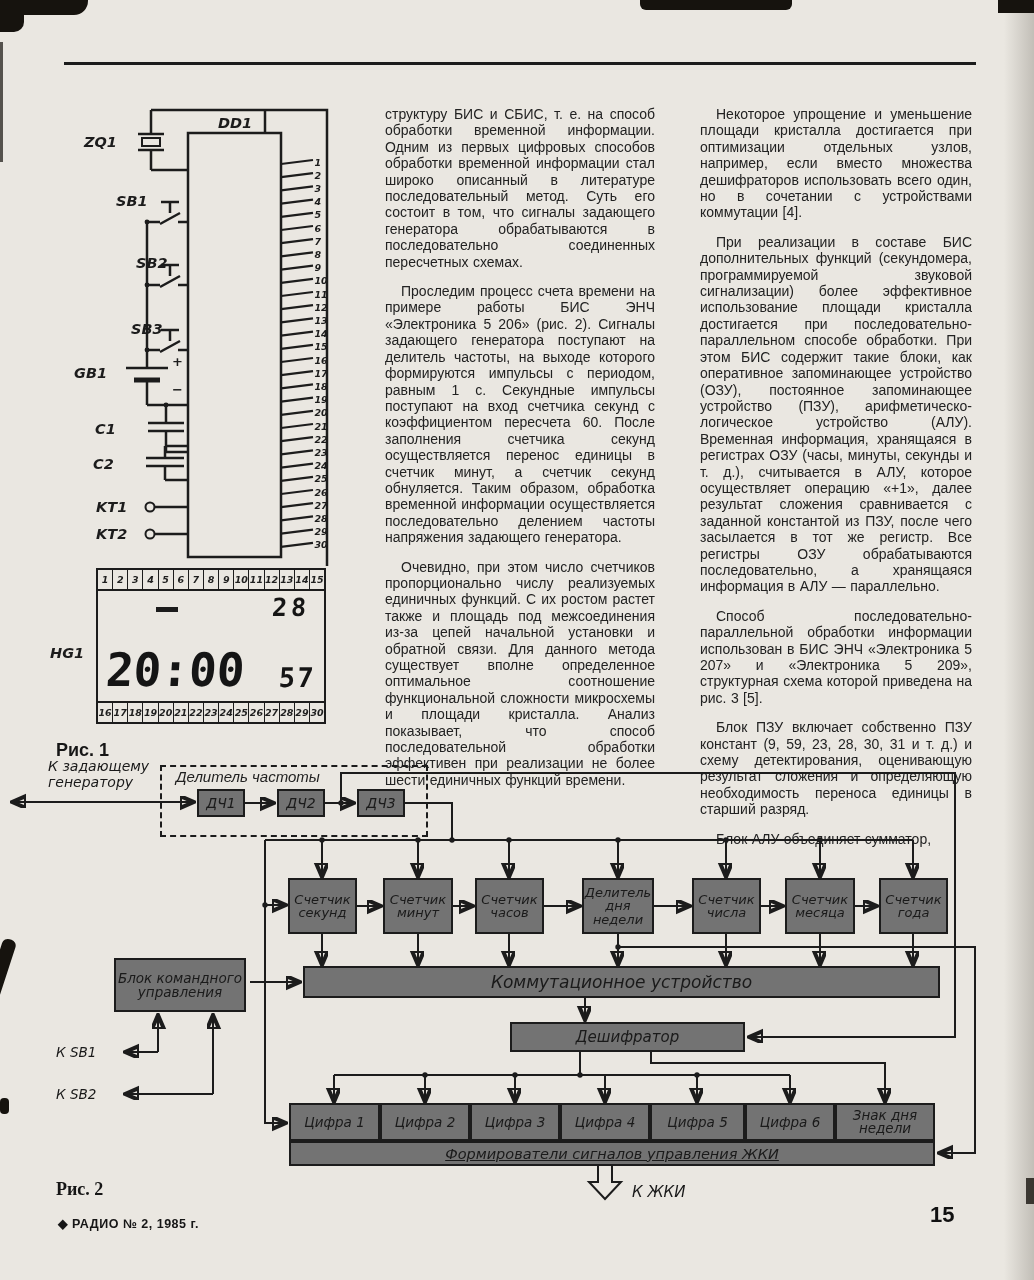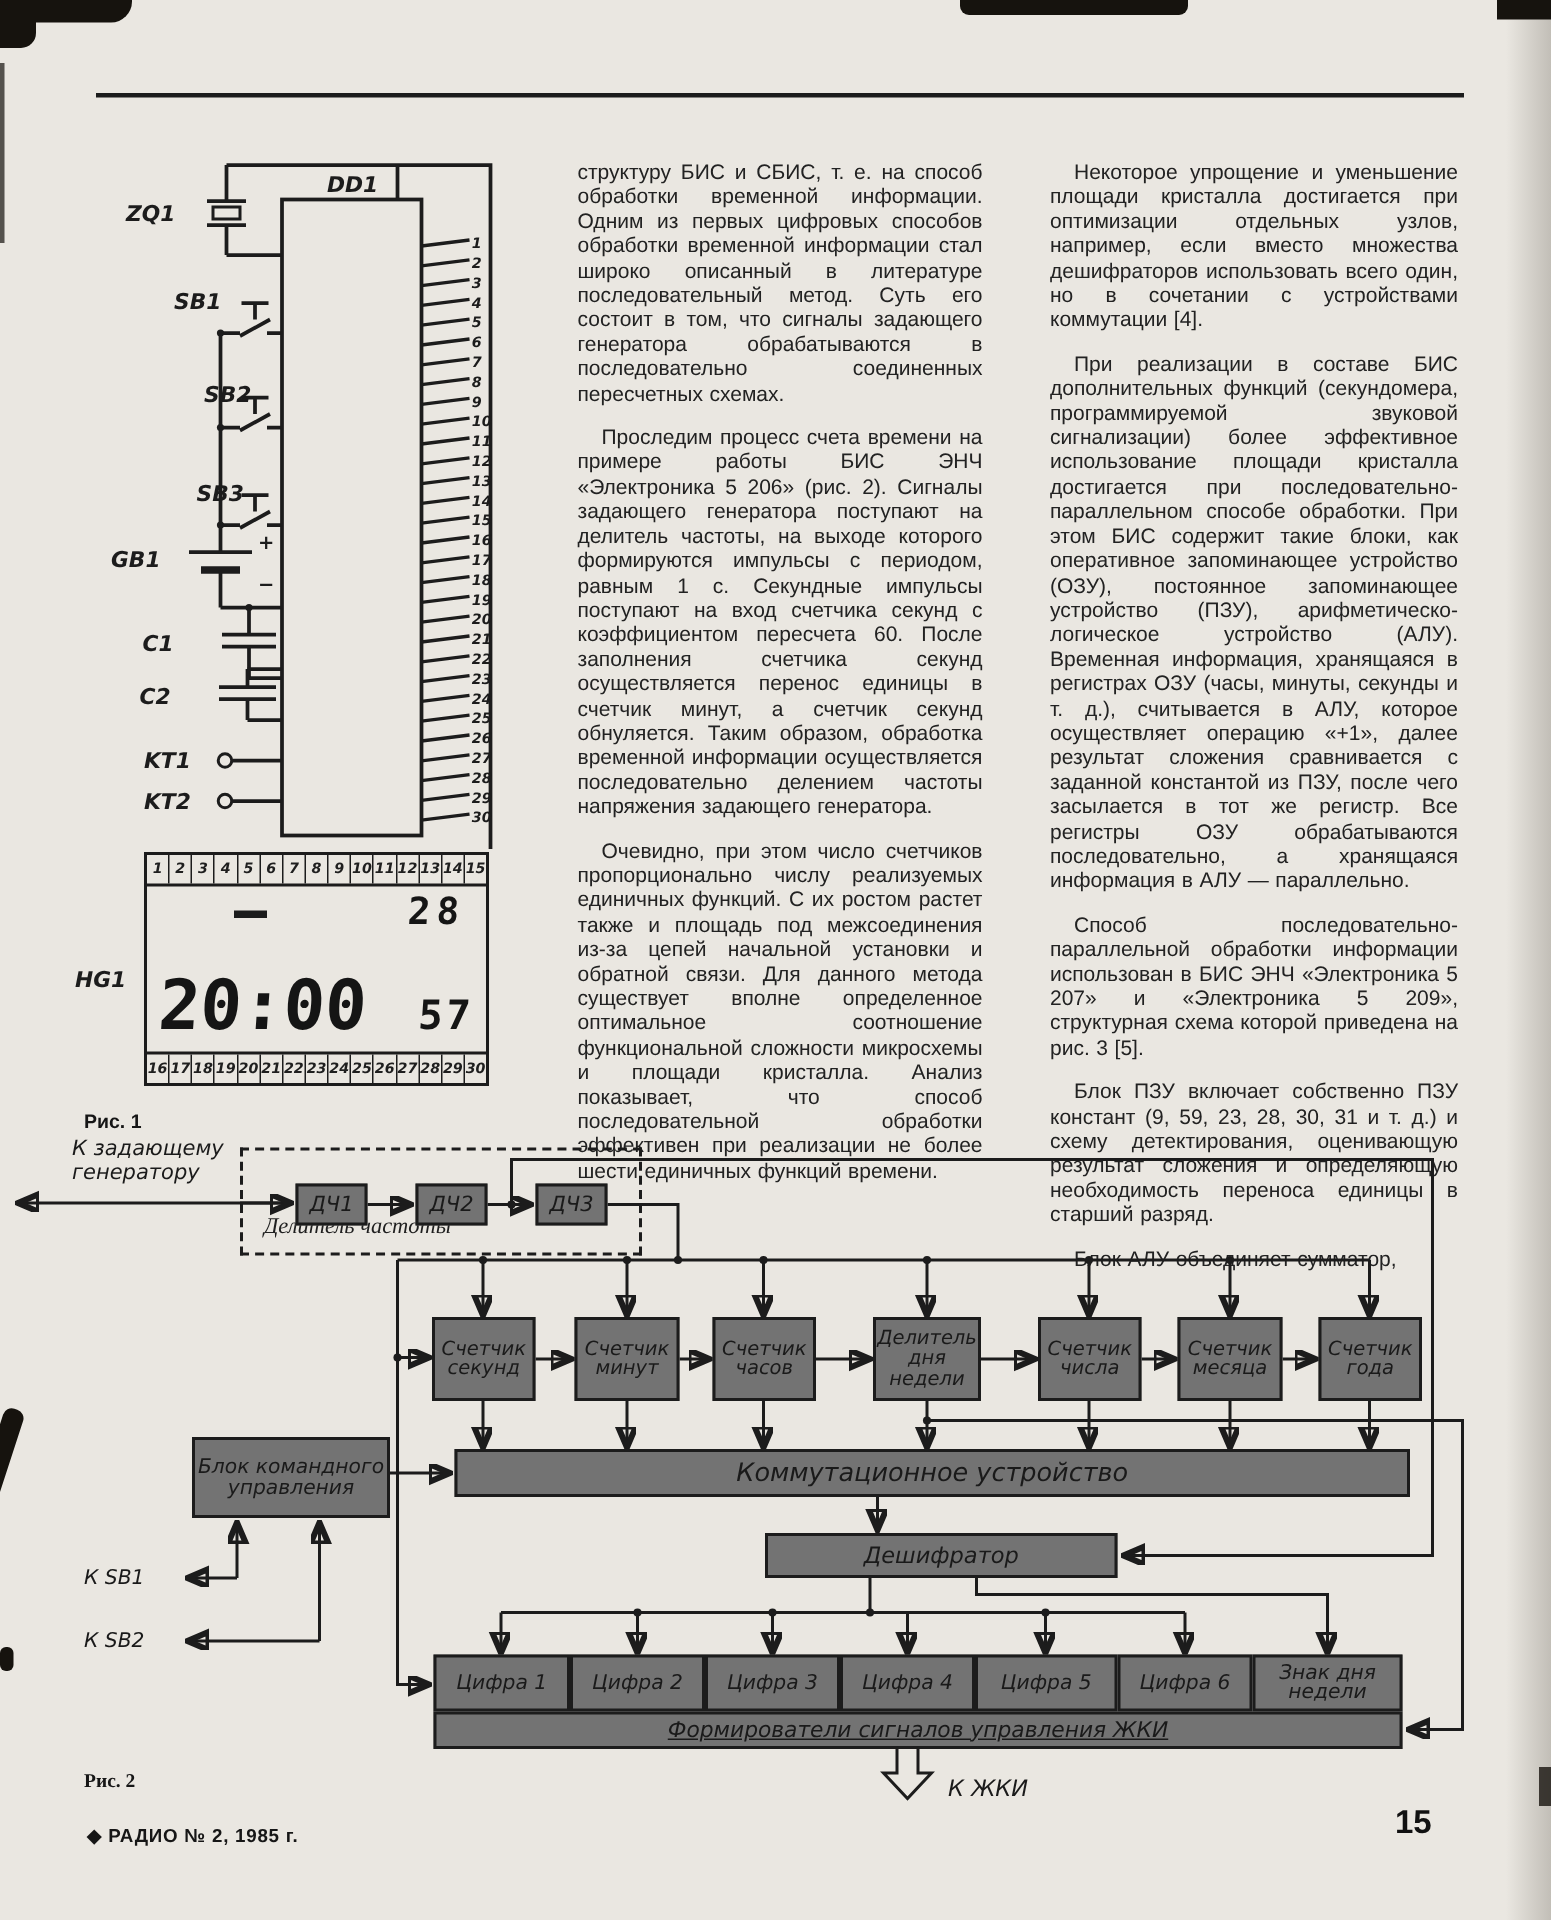--- a/index.html
+++ b/index.html
@@ -26,32 +26,32 @@
   .pinrow.bot{border-top:2px solid #1c1c1c;}
   .pincell{flex:1;border-right:1.5px solid #1c1c1c;font:italic 600 9.5px "DejaVu Sans",sans-serif;
            display:flex;align-items:center;justify-content:center;}
   .pincell:last-child{border-right:none;}
   .lcd{position:relative;flex:1;}
   .lcd *{font-family:"DejaVu Sans Mono",monospace;font-weight:bold;color:#151515;}
   .lcd-dash{position:absolute;left:58px;top:16px;width:22px;height:5px;background:#1c1c1c;}
   .lcd-date{position:absolute;right:14px;top:2px;font-size:25px;letter-spacing:4px;transform:skewX(-4deg);}
   .lcd-time{position:absolute;left:8px;bottom:4px;font-size:46px;letter-spacing:0px;transform:skewX(-4deg);}
   .lcd-sec{position:absolute;right:8px;bottom:8px;font-size:27px;letter-spacing:2px;transform:skewX(-4deg);}
-  .figcap{position:absolute;font-weight:bold;font-size:13px;color:#161616;}
+  .figcap{position:absolute;font-weight:bold;font-size:18px;color:#161616;}
   
   #fig2{position:absolute;left:0;top:755px;width:1034px;height:470px;}
   #fig2 svg{position:absolute;left:0;top:0;z-index:1;}
   #fig2 svg path{stroke:#1c1c1c;stroke-width:2;fill:none;}
   #fig2 svg circle{fill:#1c1c1c;}
   .f2box{position:absolute;border:2px solid #1c1c1c;background:#737373;box-sizing:border-box;
          display:flex;align-items:center;justify-content:center;text-align:center;
          font-style:italic;font-family:"DejaVu Sans",sans-serif;color:#1a1a1a;z-index:2;}
   .dashbox{position:absolute;left:160px;top:10px;width:268px;height:72px;border:2px dashed #1c1c1c;
            box-sizing:border-box;z-index:0;}
-  .dashtitle{position:absolute;left:14px;top:1px;font-style:italic;font-size:15px;font-family:Liberation Serif, serif;margin-top:42px;}
+  .dashtitle{position:absolute;left:14px;top:1px;font-style:italic;font-size:15px;font-family:Liberation Sans, sans-serif;}
   .dch{top:34px;width:48px;height:28px;font-size:14px;}
   .counter{top:123px;height:56px;font-size:13px;line-height:13.5px;padding:0 1px;}
   .digit{top:348px;height:38px;font-size:13.5px;line-height:13px;}
   .f2label{position:absolute;font-style:italic;font-family:"DejaVu Sans",sans-serif;color:#1a1a1a;z-index:2;}
   
   .footer-left{position:absolute;left:58px;top:1216px;font-size:12.5px;font-weight:bold;letter-spacing:0.5px;color:#161616;}
   .pageno{position:absolute;left:930px;top:1202px;font-size:22px;font-weight:bold;color:#111;}
   
   .smudge{position:absolute;background:#16130e;z-index:5;}
   .edge-shade{position:absolute;right:0;top:0;width:30px;height:1280px;z-index:4;
@@ -311,21 +311,21 @@
           <circle cx="697" cy="320" r="2.7"></circle>
       </g>
     </svg>
 
     <div class="f2label" style="left:48px;top:4px;width:120px;font-size:14px;line-height:15.5px;">К задающему генератору</div>
 
     <div class="f2box dch" style="left:197px;">ДЧ1</div>
     <div class="f2box dch" style="left:277px;">ДЧ2</div>
     <div class="f2box dch" style="left:357px;">ДЧ3</div>
 
-    <div class="f2box" style="left:128px;top:203px;width:132px;height:54px;font-size:13.5px;line-height:14px;">Блок командного управления</div>
+    <div class="f2box" style="left:114px;top:203px;width:132px;height:54px;font-size:13.5px;line-height:14px;">Блок командного управления</div>
     <div class="f2box" style="left:303px;top:211px;width:637px;height:32px;font-size:17px;">Коммутационное устройство</div>
     <div class="f2box" style="left:510px;top:267px;width:235px;height:30px;font-size:15px;">Дешифратор</div>
     <div class="f2box" style="left:289px;top:386px;width:646px;height:25px;font-size:14.5px;text-decoration:underline;">Формирователи сигналов управления ЖКИ</div>
 
     <div class="f2label" style="left:56px;top:289px;font-size:13.5px;">К SB1</div>
     <div class="f2label" style="left:56px;top:331px;font-size:13.5px;font-style:italic;">К SB2</div>
     <div class="f2label" style="left:632px;top:428px;font-size:15px;">К ЖКИ</div>
 
     <div class="figcap" style="left:56px;top:424px;font-family:Liberation Serif, serif;">Рис. 2</div>
   <div class="f2box counter" style="left: 288px; width: 69px;">Счетчик секунд</div>

